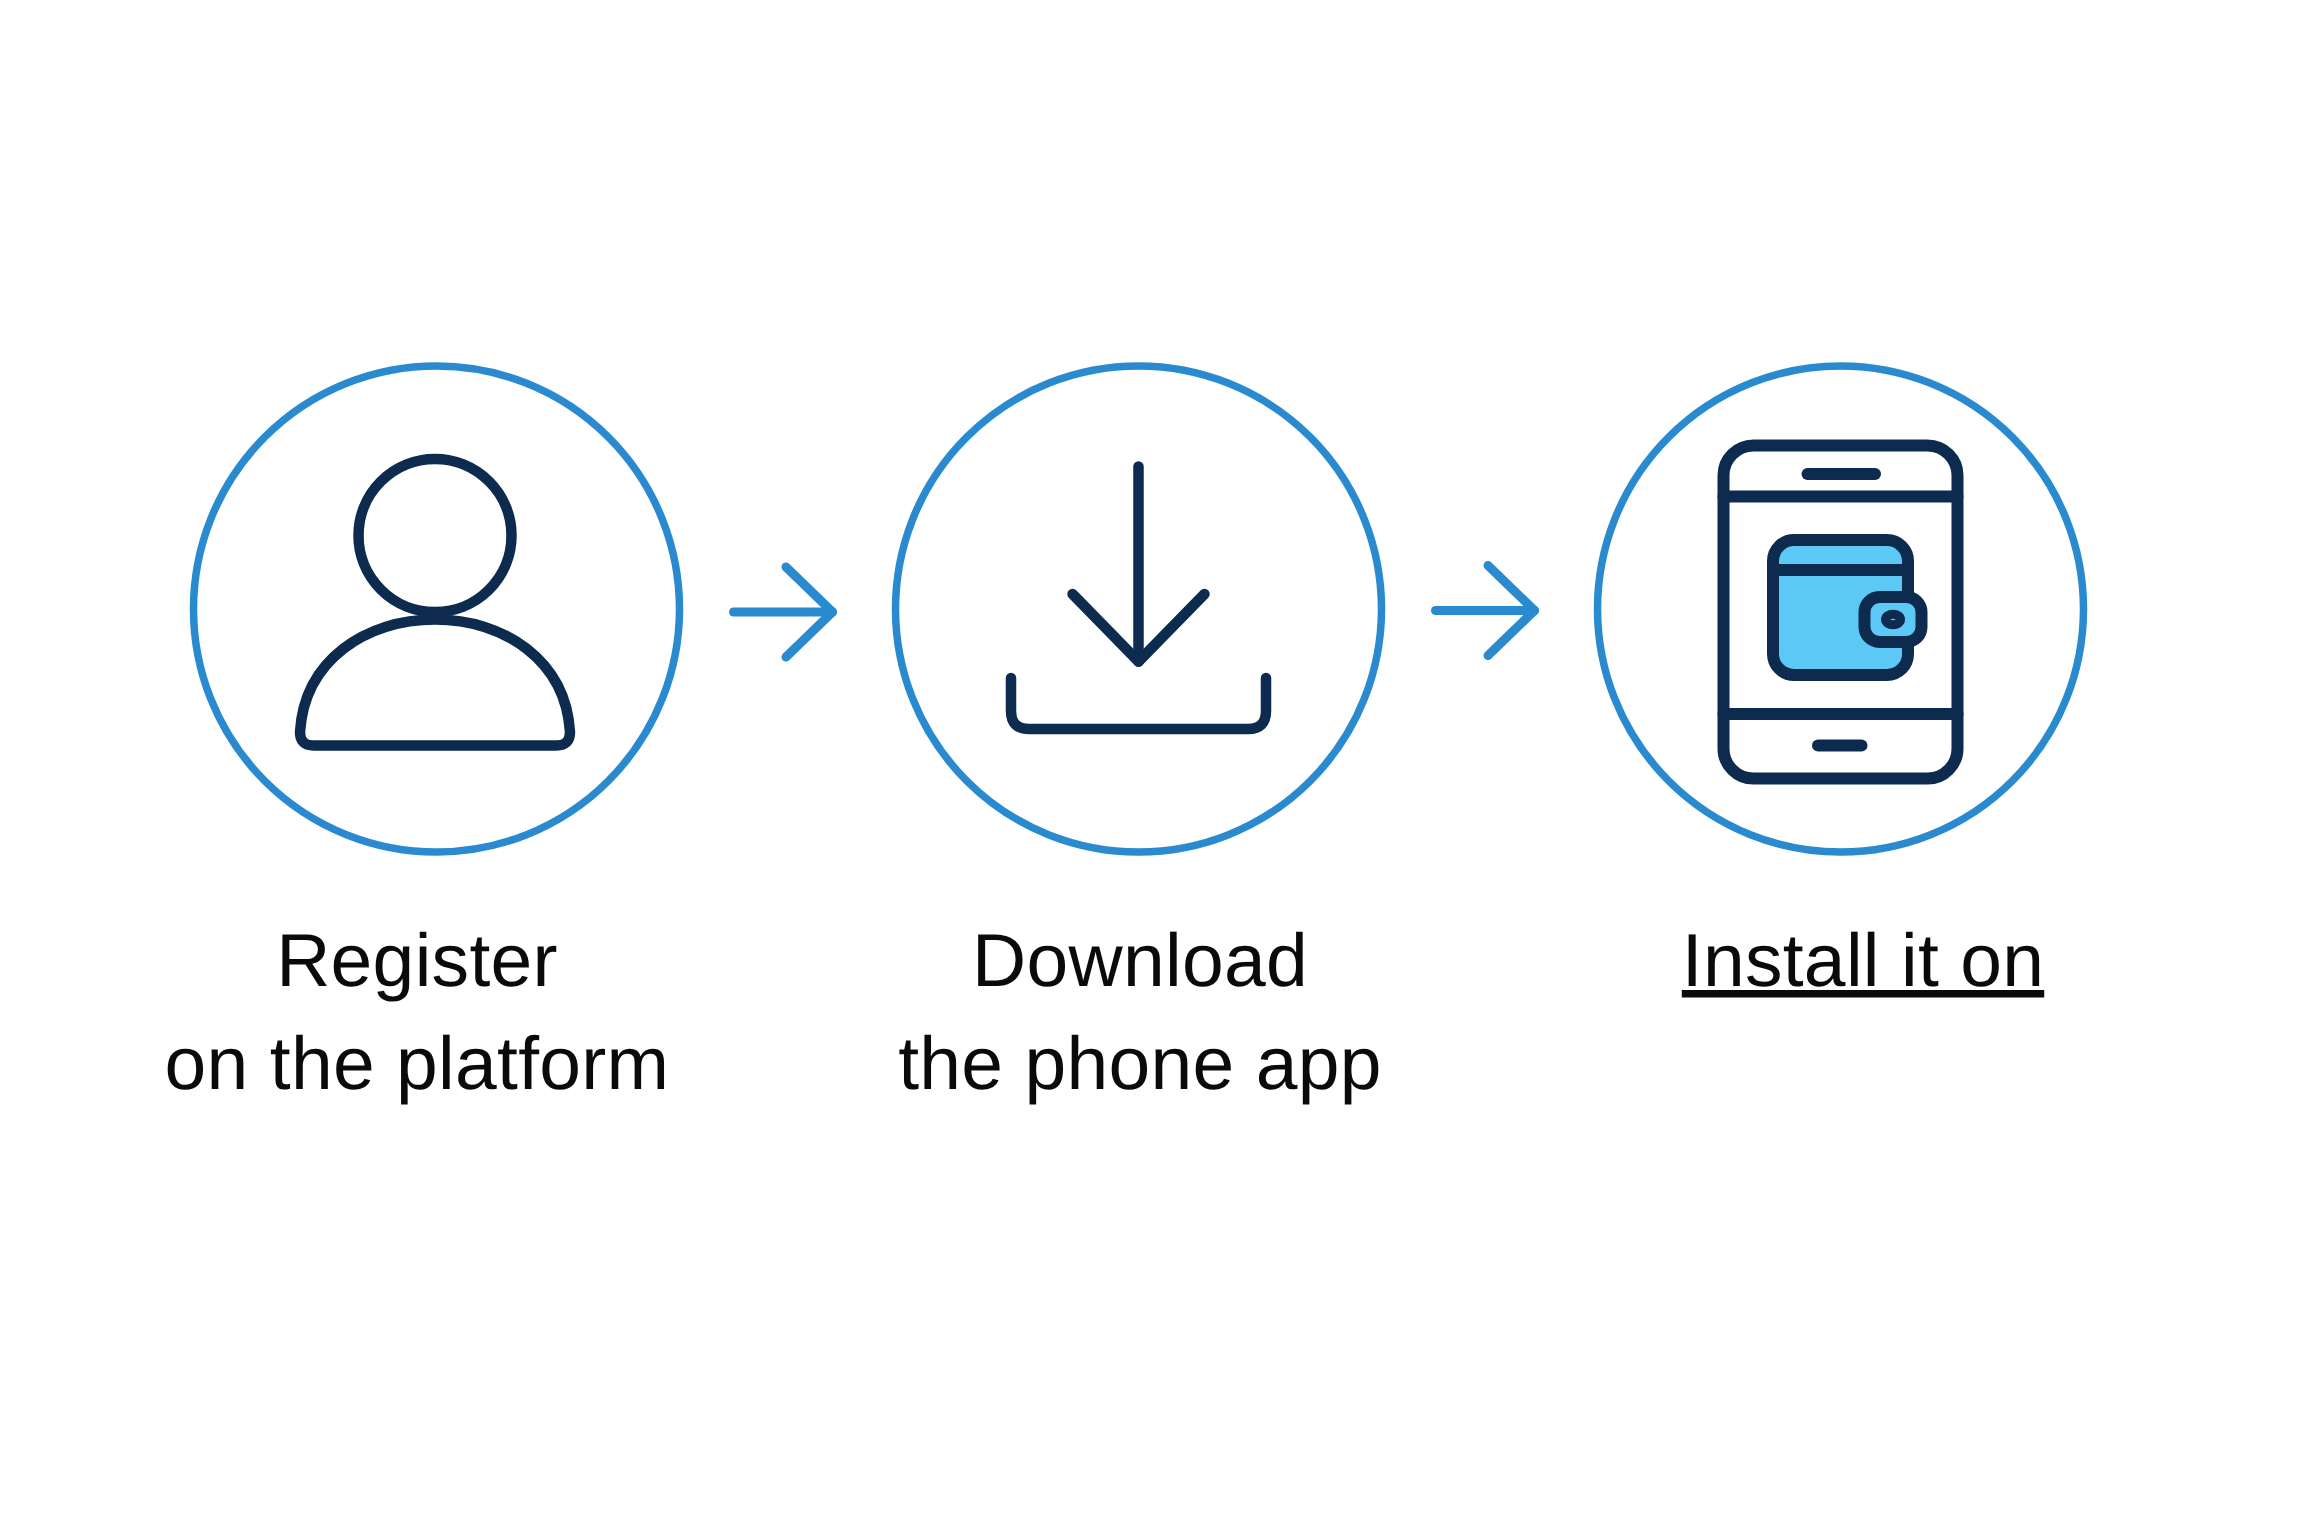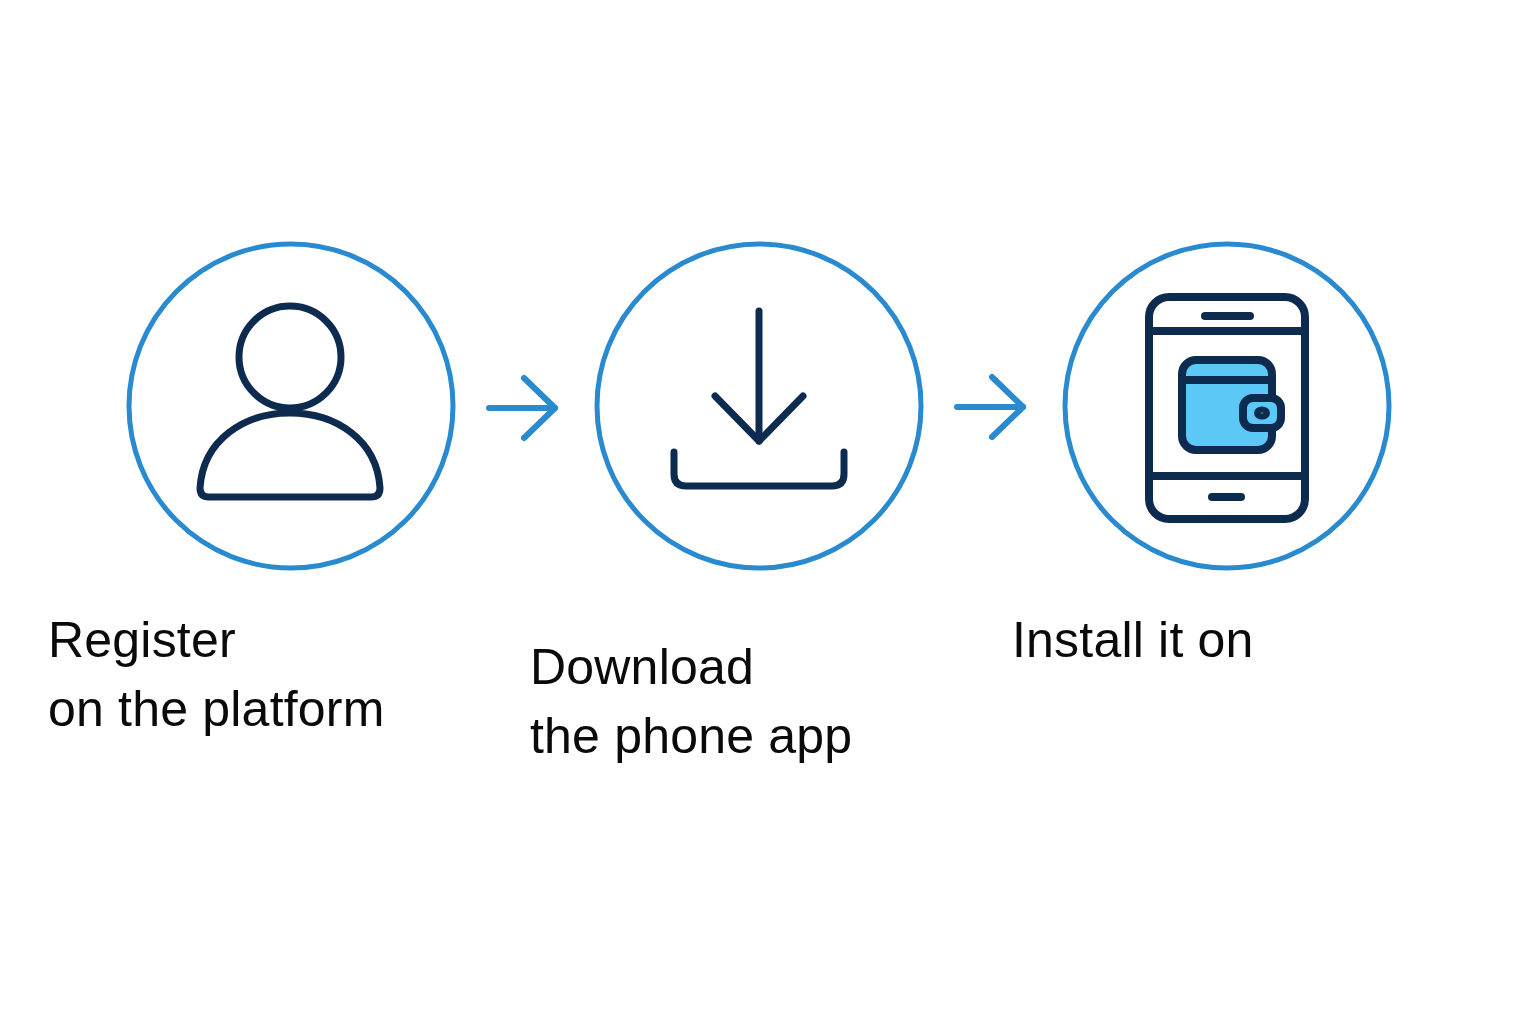--- a/index.html
+++ b/index.html
@@ -15,29 +15,29 @@
       font-family: "Liberation Sans", "DejaVu Sans", sans-serif;
     }
     #diagram {
       position: absolute;
       left: 0;
       top: 0;
     }
     .label {
       position: absolute;
       width: 460px;
-      text-align: left;
+      text-align: center;
       font-size: 50px;
       line-height: 69px;
       color: #0a0a0a;
       letter-spacing: 0.2px;
     }
     .label span { display: block; white-space: nowrap; }
     #label-1 { left: 48px; top: 606px; }
-    #label-2 { left: 530px; top: 606px; margin-top: 27px; }
+    #label-2 { left: 530px; top: 606px; }
     #label-3 { left: 1012px; top: 606px; }
   </style>
 </head>
 <body style="background: rgb(255, 255, 255);">
 
 <svg id="diagram" width="1536" height="1024" viewBox="0 0 1536 1024" xmlns="http://www.w3.org/2000/svg">
 
   <g>
     <circle class="ring" cx="291" cy="406" r="162" fill="none" stroke-width="5" stroke="#2A8AD0"></circle>
     <g class="icon-stroke" fill="none" stroke-width="7" stroke-linecap="round" stroke-linejoin="round" stroke="#0D2B4E">
@@ -86,15 +86,15 @@
 </svg>
 
 <div class="label" id="label-1" style="color: rgb(10, 10, 10);">
   <span>Register</span>
   <span>on the platform</span>
 </div>
 <div class="label" id="label-2" style="color: rgb(10, 10, 10);">
   <span>Download</span>
   <span>the phone app</span>
 </div>
-<div class="label" id="label-3" style="color: rgb(10, 10, 10);">
+<div class="label" id="label-3" style="color: rgb(10, 10, 10); text-decoration: underline;">
   <span>Install it on</span>
 </div>
 
 </body></html>

